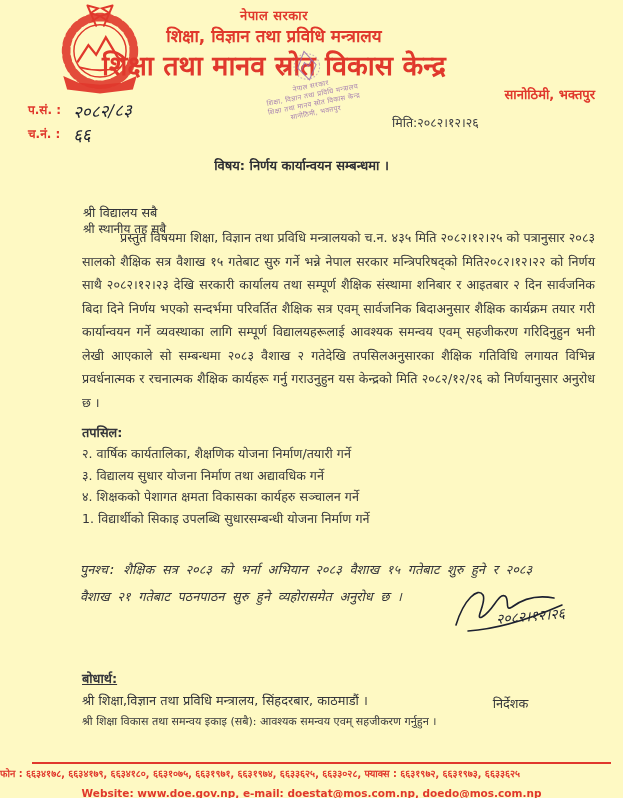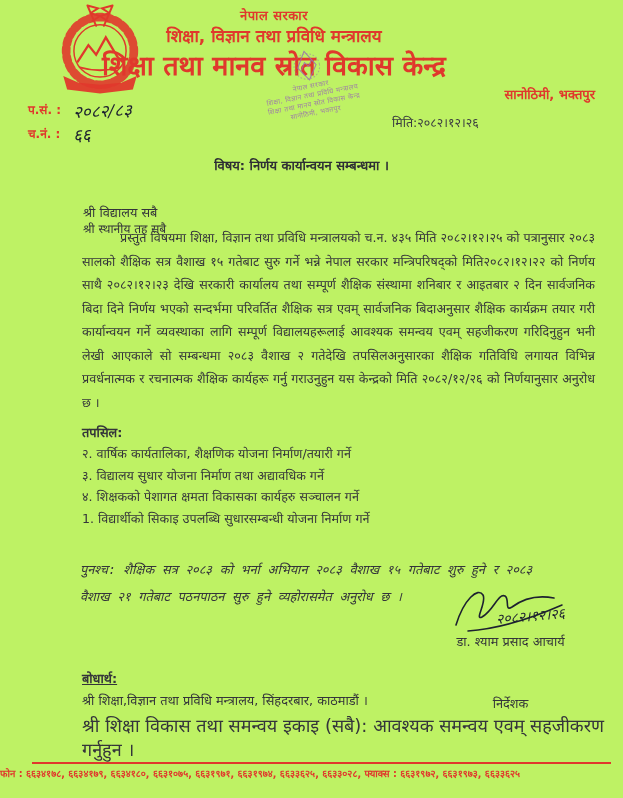--- a/index.html
+++ b/index.html
@@ -1,19 +1,19 @@
 <!DOCTYPE html>
 <html><head>
 <meta charset="utf-8">
 <style>
   * { margin:0; padding:0; box-sizing:border-box; }
   html,body { background:#e8e8e8; }
   .page{
     position:relative; width:623px; height:798px; margin:0 auto;
-    background:#bef264; overflow:hidden;
+    background:#fef9c3; overflow:hidden;
     font-family:"DejaVu Sans","Liberation Sans",sans-serif;
     color:#34353a;
   }
   
   .emblem{ position:absolute; left:42px; top:2px; width:116px; height:94px; }
   .hdr{ position:absolute; left:0; right:75px; text-align:center; font-weight:bold; color:#e0382c; }
   .hdr-gov{ top:6px; font-size:13px; letter-spacing:.5px; }
   .hdr-min{ top:24px; font-size:17px; }
   .hdr-dept{ top:46px; font-size:27px; }
   .hdr-addr{ position:absolute; right:28px; top:85px; font-size:13px; font-weight:bold; color:#e0382c; }
@@ -42,21 +42,21 @@
        font-style:italic; font-family:Liberation Mono, monospace; }
   
   .sig-svg{ position:absolute; left:438px; top:585px; width:140px; height:50px; }
   .sig-date{ position:absolute; left:496px; top:606px; font-size:14px; font-style:italic;
              font-family:"DejaVu Serif","Liberation Serif",serif; color:#1d2130; transform:rotate(-5deg); }
   .sig-block{ position:absolute; left:408px; width:205px; text-align:center; font-size:12.8px; }
   .sig-name{ top:632px; } .sig-title{ top:654px;margin-top:40px; }
   
   .bodh-h{ position:absolute; left:82px; top:669px; font-size:12.8px; font-weight:bold; text-decoration:underline; }
   .bodh1{ position:absolute; left:82px; top:691px; font-size:12.8px; }
-  .bodh2{ position:absolute; left:82px; top:713px; font-size:18px; }
+  .bodh2{ position:absolute; left:82px; top:713px; font-size:11px; }
   
   .foot-rule{ position:absolute; left:32px; right:12px; top:762px; height:0;
               border-top:2px solid #e0382c; }
   .foot-phone{ position:absolute; left:0; right:0; top:767px; 
                font-size:9.7px; font-weight:bold; color:#e0382c; white-space:nowrap; }
   .foot-web{ position:absolute; left:0; right:0; top:787px; text-align:center;
              font-size:10.5px; font-weight:bold; color:#e0382c; white-space:nowrap; }
 </style>
 </head>
 <body>
@@ -121,23 +121,23 @@
 
   <div class="ps">पुनश्च: शैक्षिक सत्र २०८३ को भर्ना अभियान २०८३ वैशाख १५ गतेबाट शुरु हुने र २०८३ वैशाख २१ गतेबाट पठनपाठन सुरु हुने व्यहोरासमेत अनुरोध छ ।</div>
 
   <svg class="sig-svg" viewBox="0 0 140 50" aria-hidden="true">
     <g stroke="#1d2130" fill="none" stroke-width="1.6" stroke-linecap="round">
       <path d="M18 40 C 26 14, 40 2, 45 10 C 49 17, 36 36, 44 32 C 56 25, 60 8, 67 11 C 72 14, 66 27, 74 22 C 86 13, 100 10, 116 13"></path>
       <path d="M30 46 C 60 44, 92 34, 124 20"></path>
     </g>
   </svg>
   <div class="sig-date">२०८२।१२।२६</div>
-  <div class="sig-block sig-name">डा. श्याम प्रसाद आचार्य</div>
   <div class="sig-block sig-title">निर्देशक</div>
 
   <div class="bodh-h">बोधार्थ:</div>
   <div class="bodh1">श्री शिक्षा,विज्ञान तथा प्रविधि मन्त्रालय, सिंहदरबार, काठमाडौं ।</div>
   <div class="bodh2">श्री शिक्षा विकास तथा समन्वय इकाइ (सबै): आवश्यक समन्वय एवम् सहजीकरण गर्नुहुन ।</div>
 
   <div class="foot-rule"></div>
   <div class="foot-phone">फोन : ६६३४१७८, ६६३४१७९, ६६३४१८०, ६६३१०७५, ६६३१९७१, ६६३१९७४, ६६३३६२५, ६६३३०२८, फ्याक्स : ६६३१९७२, ६६३१९७३, ६६३३६२५</div>
+  <div class="foot-web">Website: www.doe.gov.np, e-mail: doestat@mos.com.np, doedo@mos.com.np</div>
 
 </div>
 
 </body></html>

